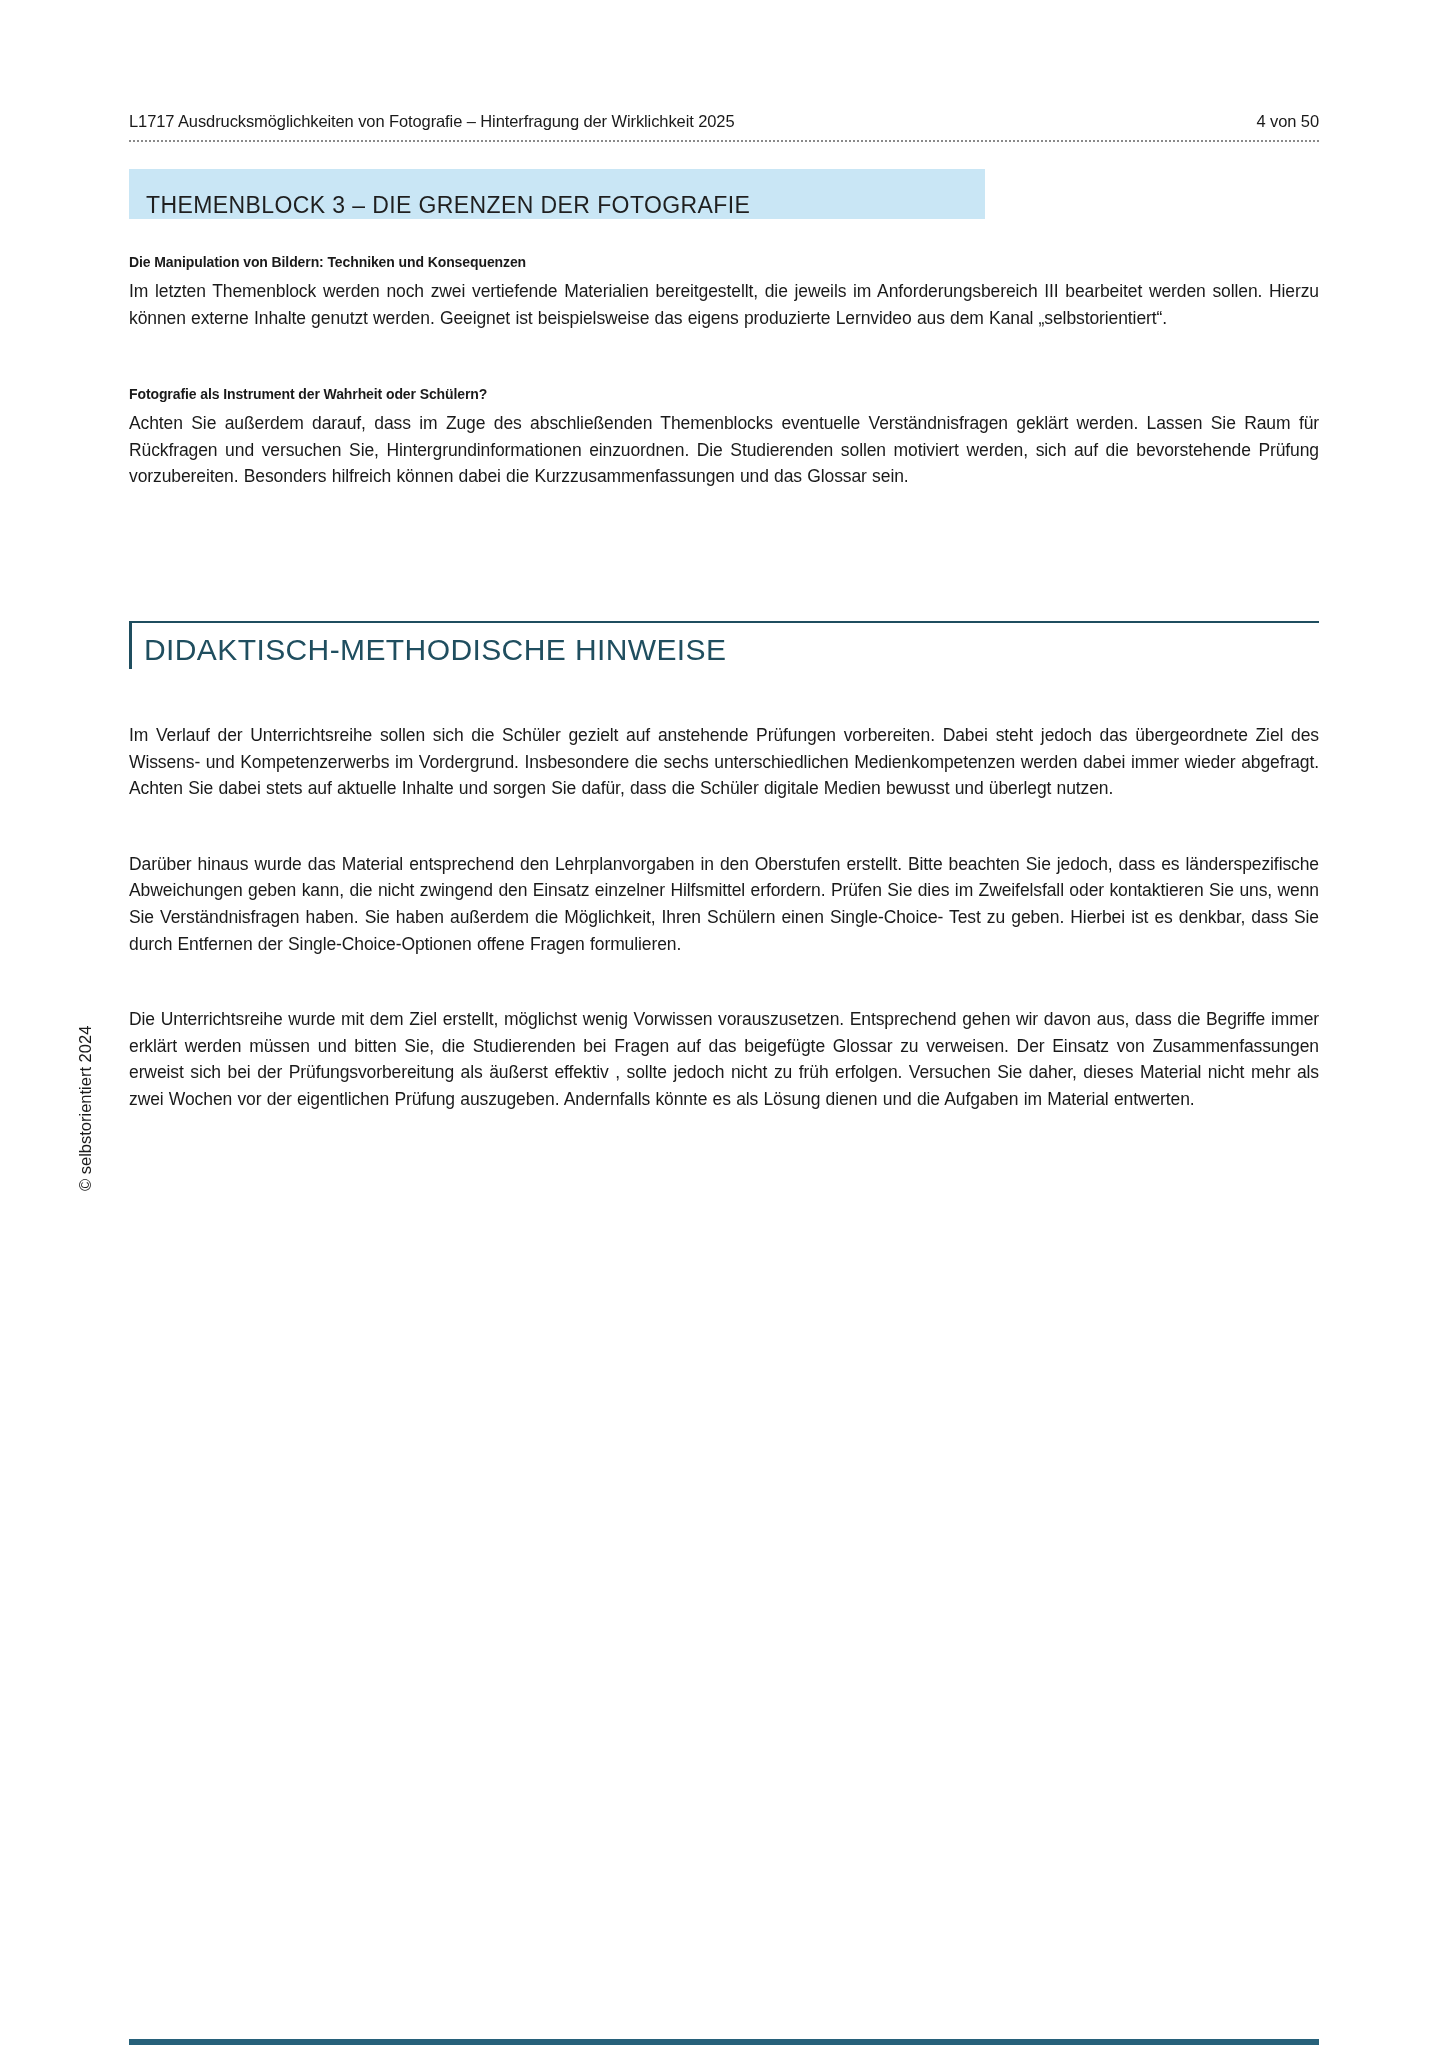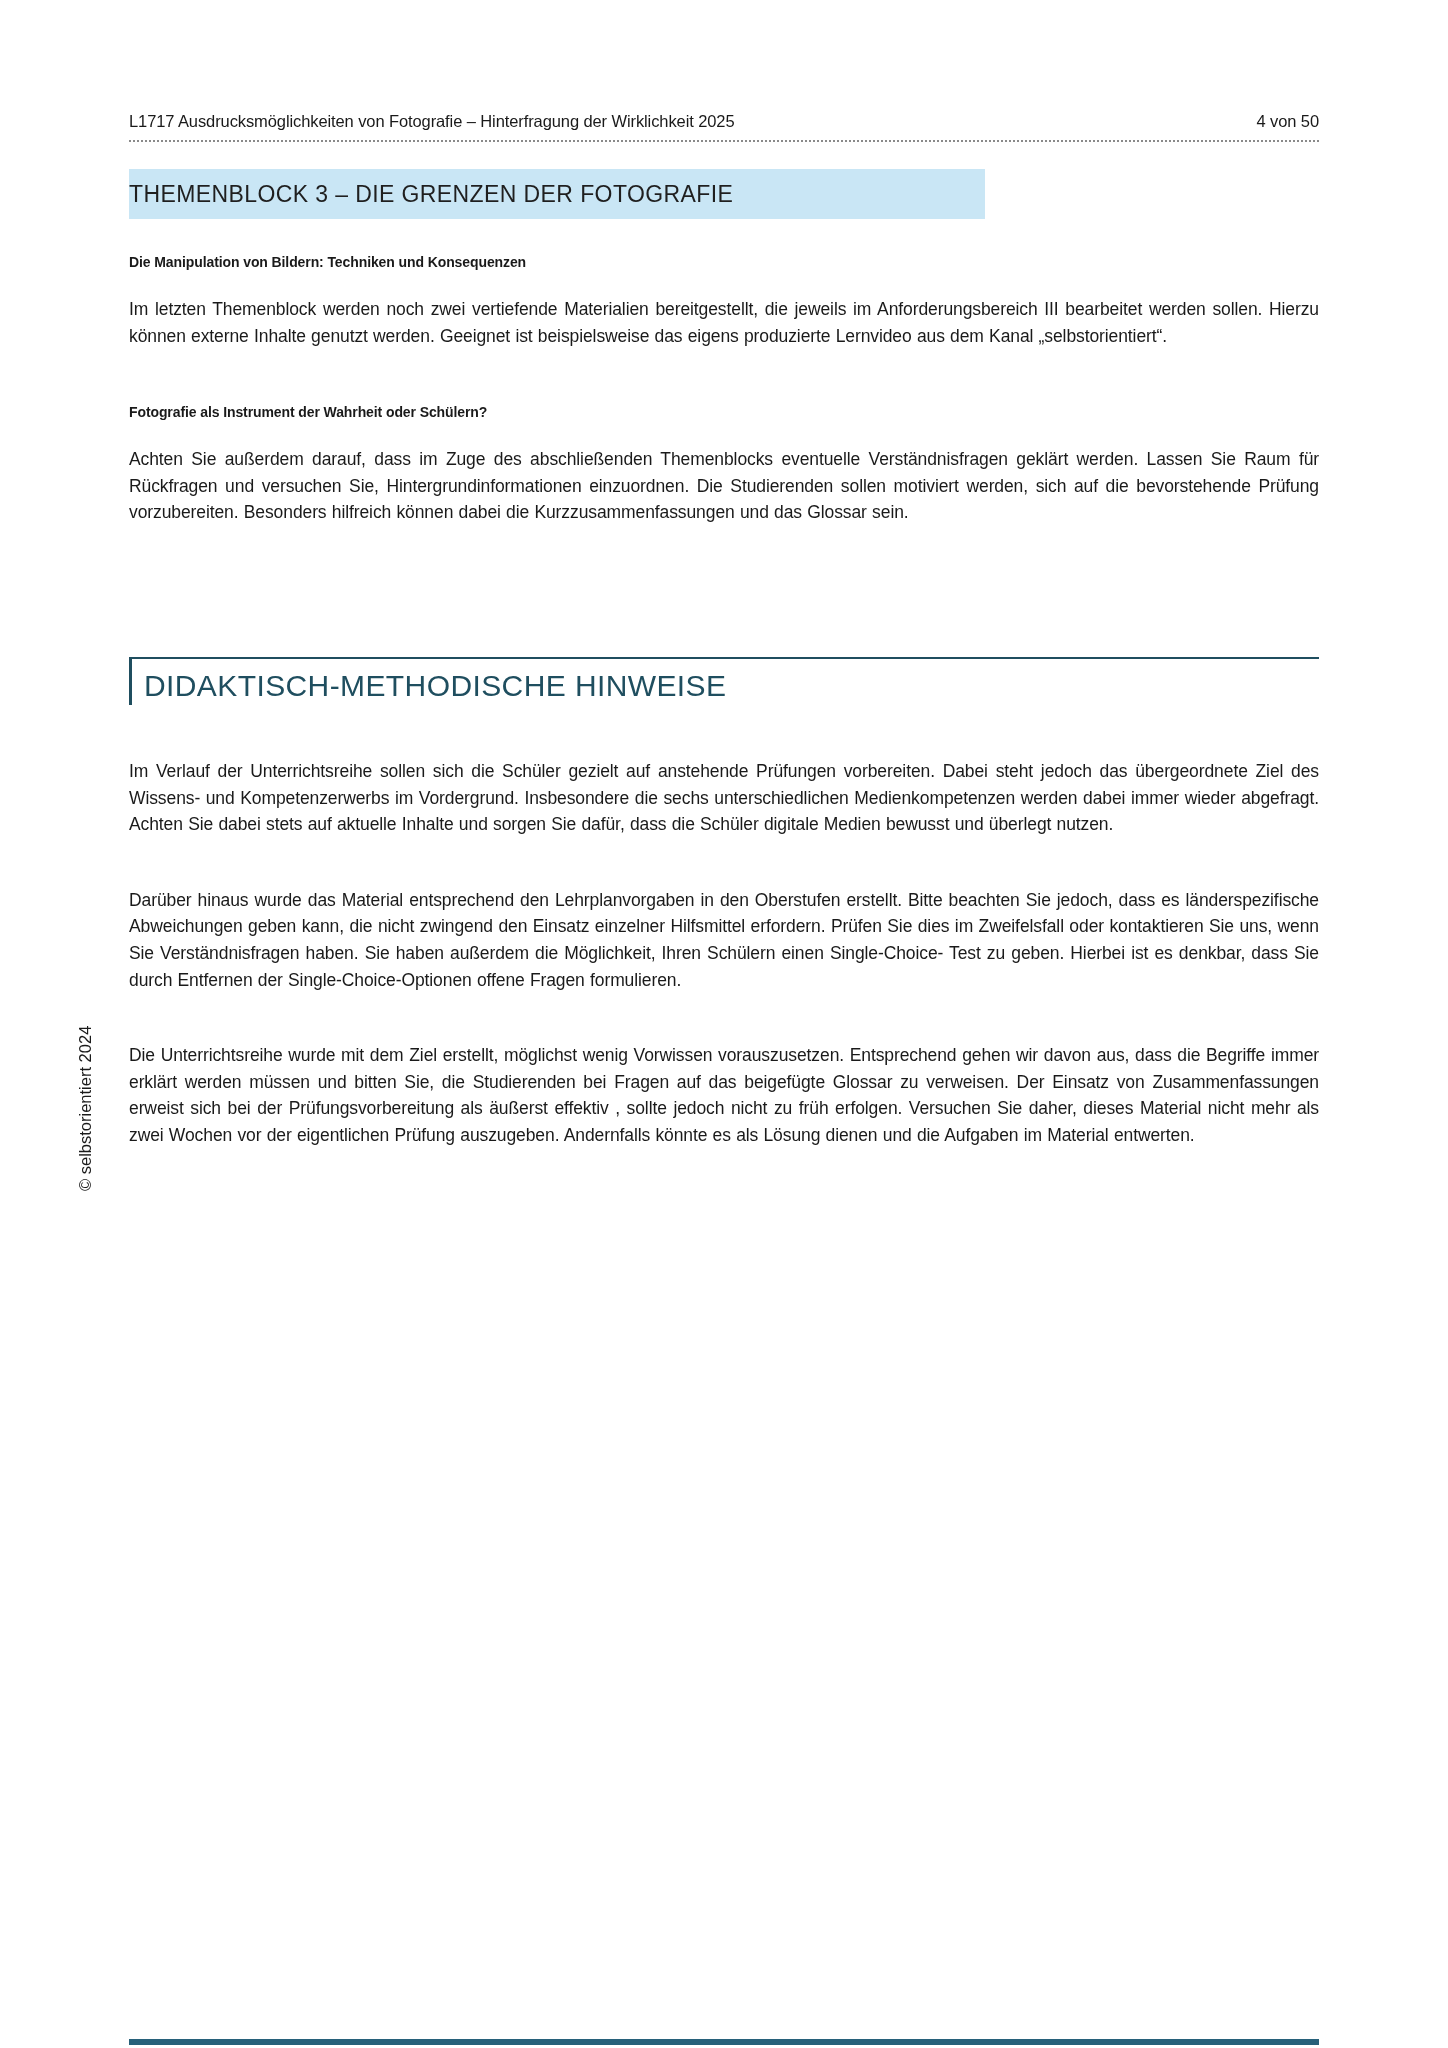--- a/index.html
+++ b/index.html
@@ -26,35 +26,36 @@
     padding-bottom:9px;
     border-bottom:2px dotted #8a8a8a;
   }
   
   .themenblock {
     margin-top:27px;
     width:856px;
     height:50px;
     background:var(--block-bg,#C9E6F5);
     display:flex;
-    align-items:center;
+    align-items:flex-end;
     box-sizing:border-box;
+    padding-left:17px;
     font-size:23px;
     letter-spacing:0.4px;
     color:#1f1f1f;
   }
   .bold-heading {
     margin-top:35px;
     font-size:14px;
     font-weight:bold;
     letter-spacing:-0.1px;
   }
   .bold-heading.second { margin-top:55px; }
   .para {
-    margin-top:26px;
+    margin-top:8px;
     font-size:17.5px;
     line-height:26.6px;
     text-align:justify;
     text-align-last:left;
     letter-spacing:-0.1px;
     word-spacing:0.5px;
   }
   
   .didaktik-head {
     margin-top:131px;

